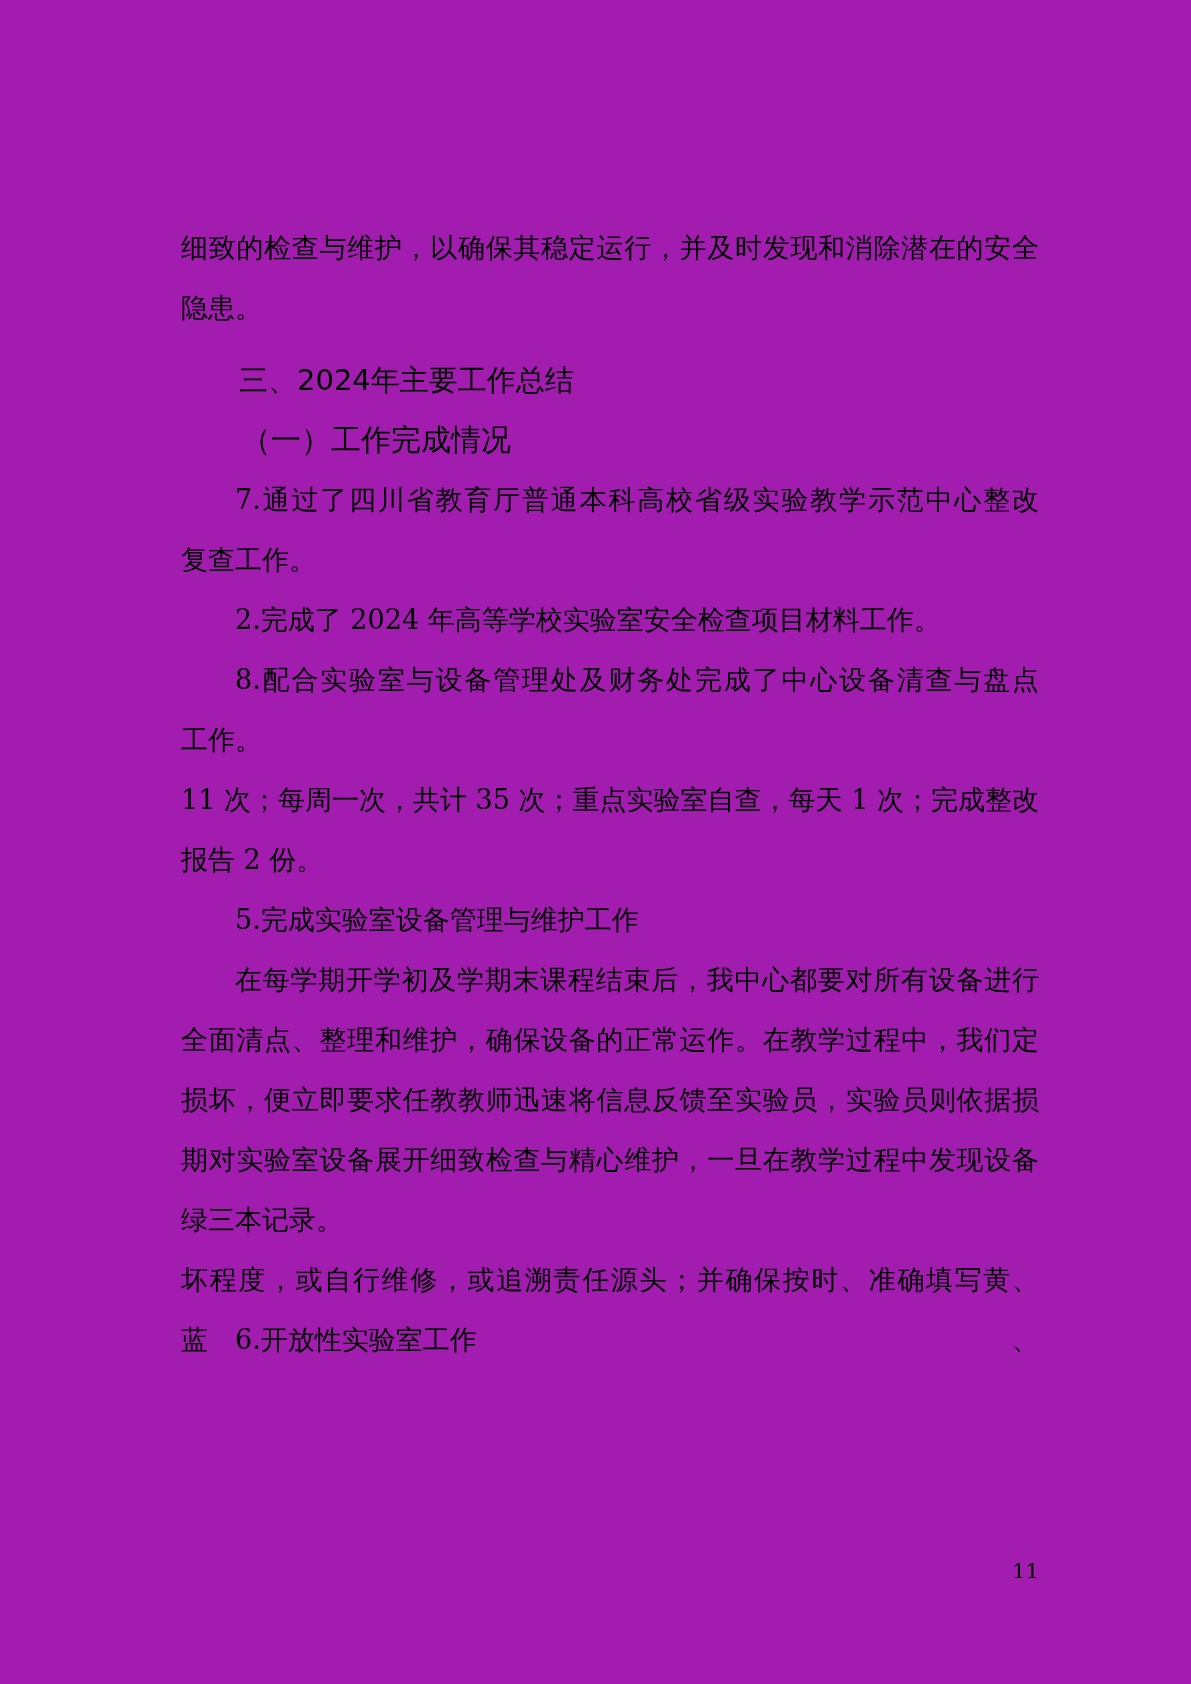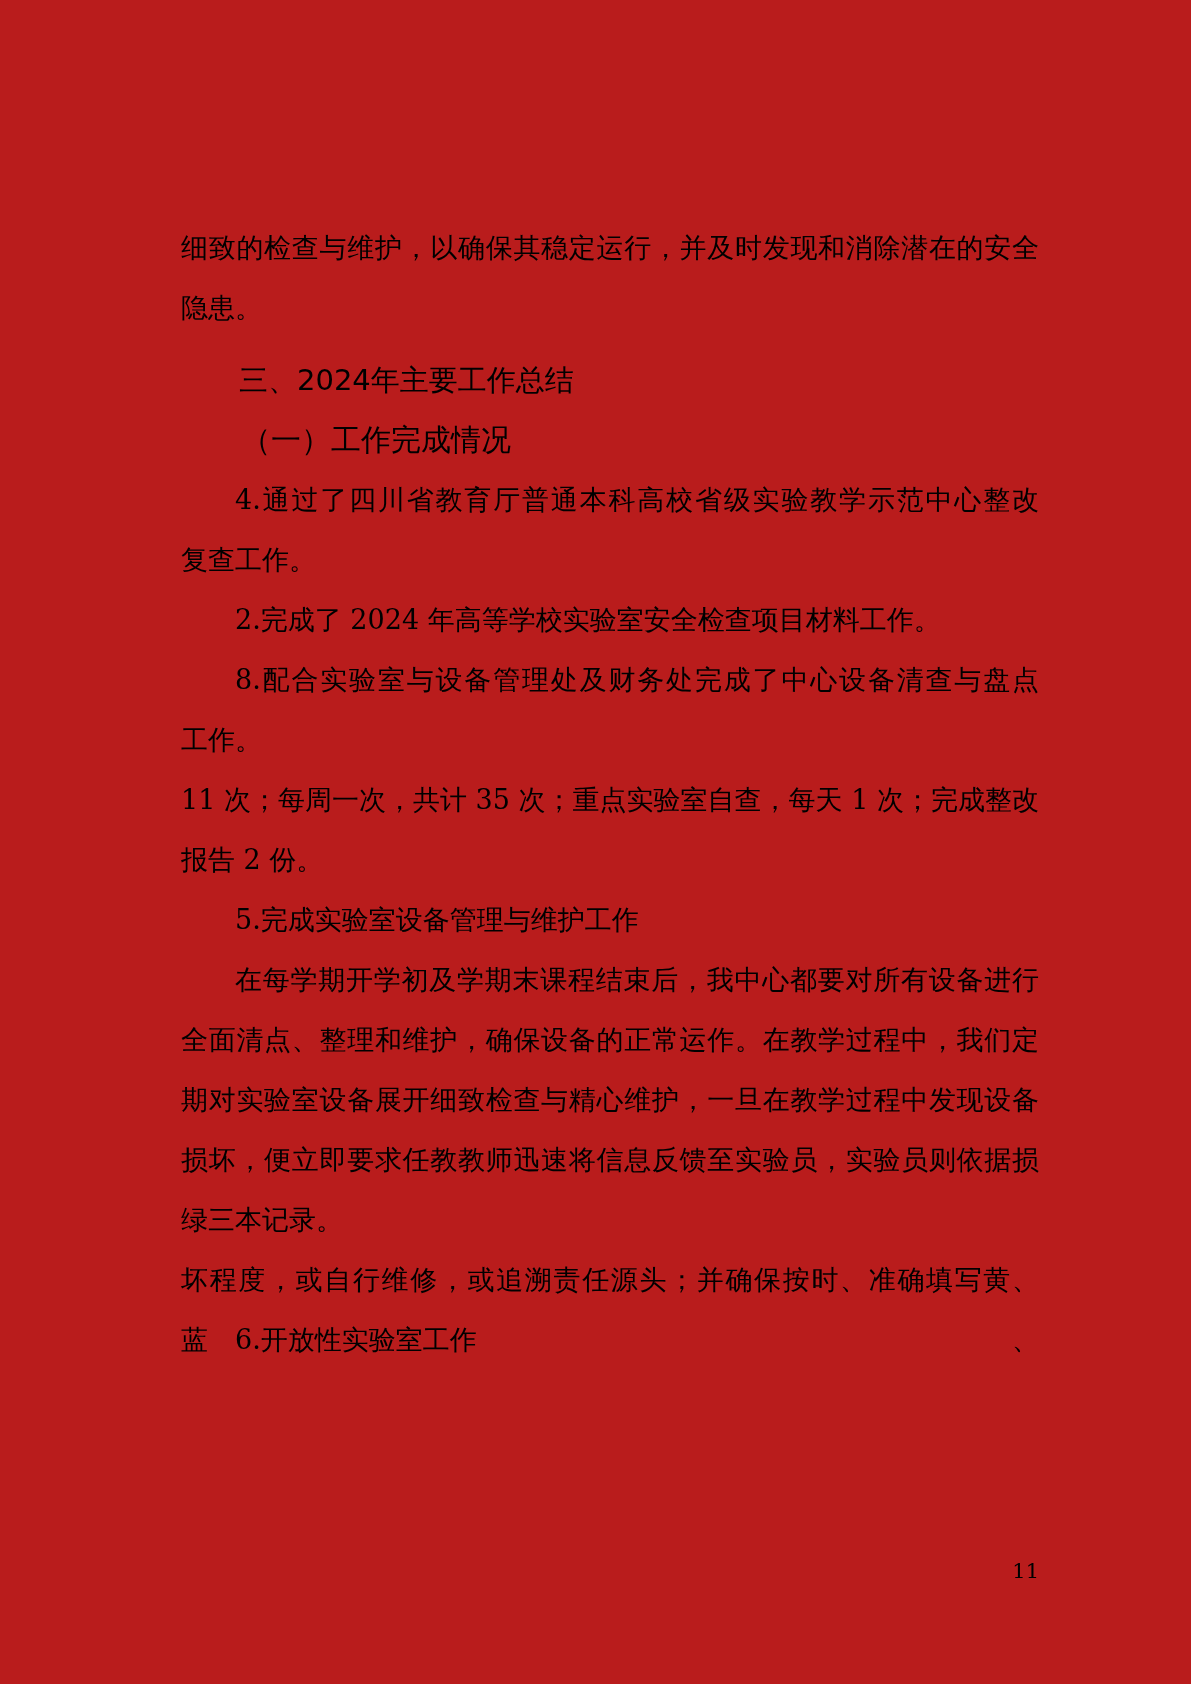--- a/index.html
+++ b/index.html
@@ -4,21 +4,21 @@
 <style>
   html, body {
     margin: 0;
     padding: 0;
     background: #ffffff;
   }
   .page {
     position: relative;
     width: 1191px;
     height: 1684px;
-    background: #b91c1c;
+    background: #a21caf;
     overflow: hidden;
     font-family: "DejaVu Serif", serif;
     color: #000000;
   }
   .content {
     position: absolute;
     left: 181px;
     top: 218px;
     width: 858px;
   }
@@ -82,21 +82,21 @@
 
     <div class="para h1-block">
       <div class="h1-line">三、2024年主要工作总结</div>
     </div>
 
     <div class="para">
       <div class="h2-line">（一）工作完成情况</div>
     </div>
 
     <div class="para">
-      <div class="line fill indent">4.通过了四川省教育厅普通本科高校省级实验教学示范中心整改</div>
+      <div class="line fill indent">7.通过了四川省教育厅普通本科高校省级实验教学示范中心整改</div>
       <div class="line">复查工作。</div>
     </div>
 
     <div class="para">
       <div class="line indent">2.完成了 2024 年高等学校实验室安全检查项目材料工作。</div>
     </div>
 
     <div class="para">
       <div class="line fill indent">8.配合实验室与设备管理处及财务处完成了中心设备清查与盘点</div>
       <div class="line">工作。</div>
@@ -107,22 +107,22 @@
       <div class="line">报告 2 份。</div>
     </div>
 
     <div class="para">
       <div class="line indent">5.完成实验室设备管理与维护工作</div>
     </div>
 
     <div class="para">
       <div class="line fill indent">在每学期开学初及学期末课程结束后，我中心都要对所有设备进行</div>
       <div class="line fill">全面清点、整理和维护，确保设备的正常运作。在教学过程中，我们定</div>
+      <div class="line fill">损坏，便立即要求任教教师迅速将信息反馈至实验员，实验员则依据损</div>
       <div class="line fill">期对实验室设备展开细致检查与精心维护，一旦在教学过程中发现设备</div>
-      <div class="line fill">损坏，便立即要求任教教师迅速将信息反馈至实验员，实验员则依据损</div>
       <div class="line">绿三本记录。</div>
       <div class="line fill">坏程度，或自行维修，或追溯责任源头；并确保按时、准确填写黄、蓝、</div>
     </div>
 
     <div class="para">
       <div class="line indent">6.开放性实验室工作</div>
     </div>
 
   </div>
 

